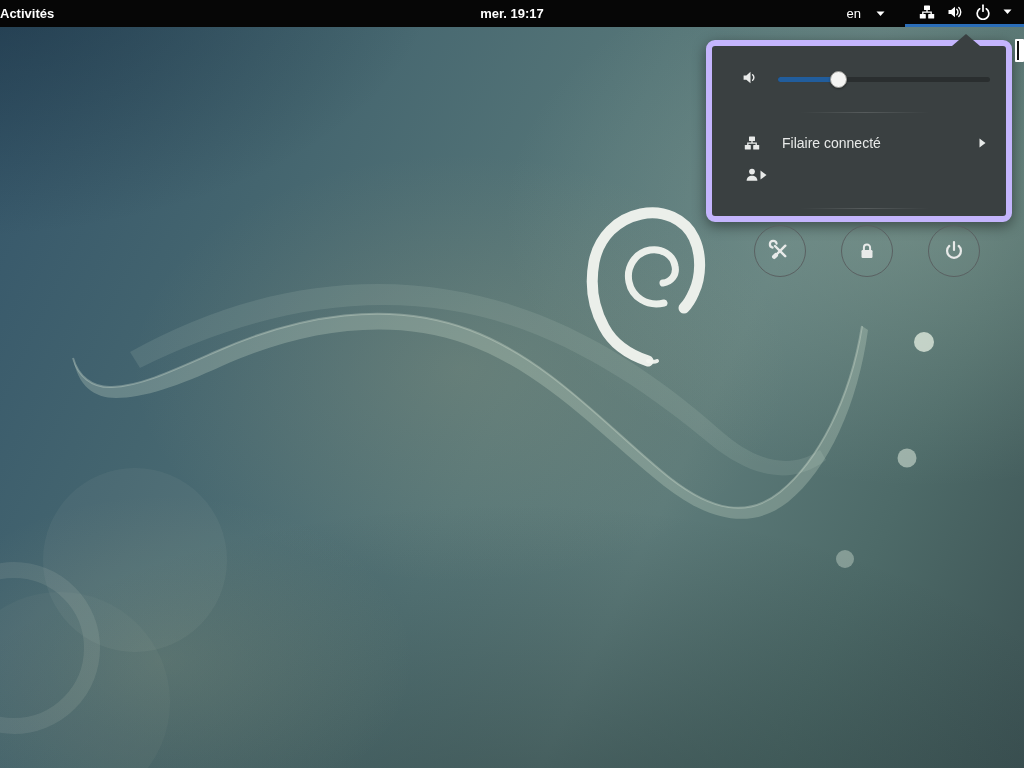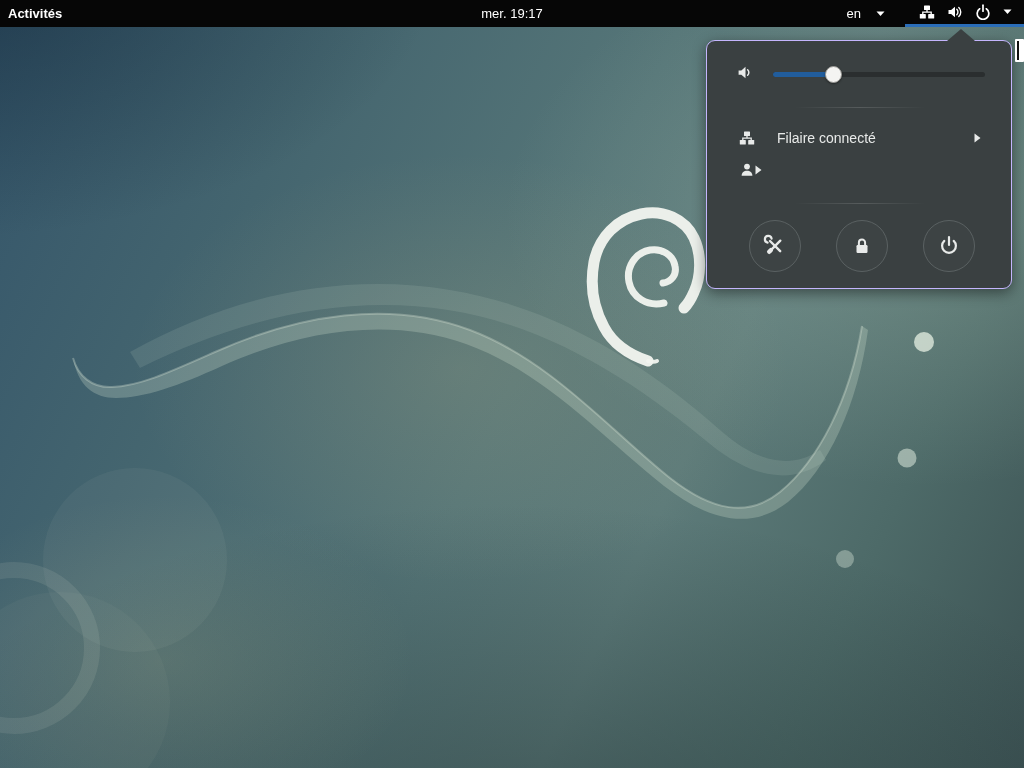--- a/index.html
+++ b/index.html
@@ -18,35 +18,35 @@
       linear-gradient(115deg, #34556a 0%, #44656f 25%, #567678 50%, #5d7b7a 65%, #4d6a68 82%, #3c5253 100%);
   }
   .wallpaper svg { position:absolute; inset:0; }
 
   
   .top-panel {
     position:absolute; left:0; top:0; width:1024px; height:27px;
     background:#060606; color:#fff; display:flex; align-items:center;
     font-size:13px; z-index:30;
   }
-  .activities { font-weight:700; padding:0 8px; height:27px; line-height:27px; cursor:pointer; }
-  .clock { position:absolute; left:50%; transform:translateX(-50%); font-weight:400; }
+  .activities { font-weight:700; padding:0 0; height:27px; line-height:27px; cursor:pointer; }
+  .clock { position:absolute; left:50%; transform:translateX(-50%); font-weight:700; }
   .panel-right { position:absolute; right:0; top:0; height:27px; display:flex; align-items:center; }
   .kbd-indicator { display:flex; align-items:center; gap:15px; padding:0 10px; height:37px; margin-right:10px; cursor:pointer; }
   .kbd-indicator .chev { margin-top:1px; }
   .aggregate {
     display:flex; align-items:center; gap:12px; height:27px; padding:0 12px 0 14px;
     border-bottom:3px solid #2a6db8; cursor:pointer;
   }
   .aggregate svg, .kbd-indicator svg { display:block; }
 
   
   .system-menu {
-    position:absolute; left:706px; top:40px; width:306px; height:249px;
-    background:#3a4041; border:1px solid #c4b5fd; border-radius:9px;
+    position:absolute; left:706px; top:40px; width:306px; height:182px;
+    background:#3a4041; border:6px solid #c4b5fd; border-radius:9px;
     box-shadow:0 4px 14px rgba(0,0,0,0.45); z-index:20;
   }
   .menu-arrow {
     position:absolute; top:-12px; left:240px; width:0; height:0;
     border-left:14px solid transparent; border-right:14px solid transparent;
     border-bottom:12px solid #3a4041;
   }
   .vol-row { position:absolute; left:0; top:18px; width:100%; height:30px; display:flex; align-items:center; }
   .vol-icon { position:absolute; left:30px; top:5px; }
   .vol-track {

